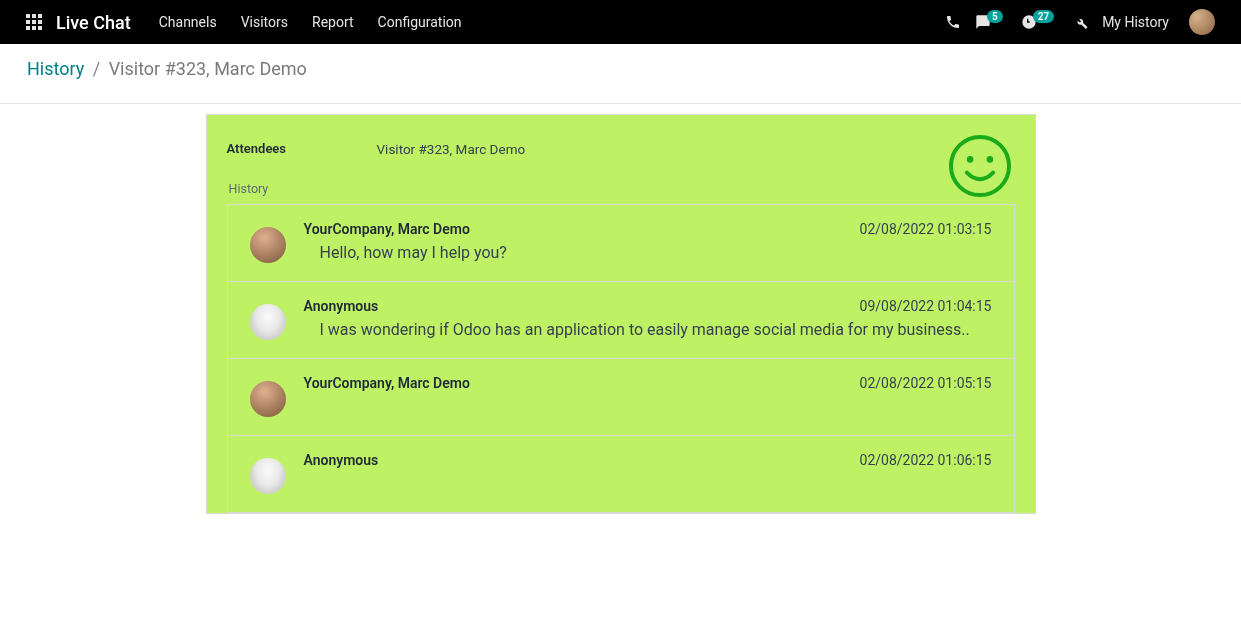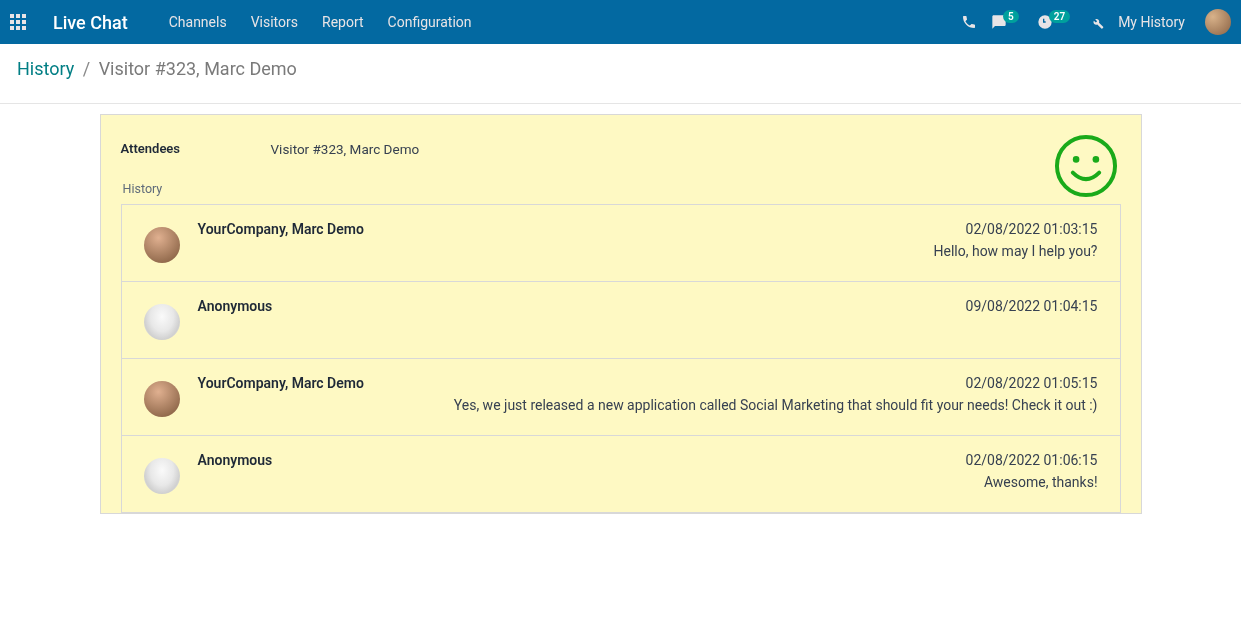--- a/index.html
+++ b/index.html
@@ -1,61 +1,61 @@
 <!DOCTYPE html>
 <html><head>
 <meta charset="utf-8">
 <style>
   * { box-sizing: border-box; margin: 0; padding: 0; }
   html, body { width: 1241px; height: 641px; font-family: -apple-system, BlinkMacSystemFont, "Segoe UI", Roboto, "Helvetica Neue", Arial, sans-serif; font-size: 14px; color: #374151; background:#fff; overflow:hidden;}
   
   
-  .navbar { background:#0369a1; height:44px; display:flex; align-items:center; padding:0 10px; color:#e8e4e6;gap:13px; }
+  .navbar { background:#000000; height:44px; display:flex; align-items:center; padding:0 26px; color:#e8e4e6; }
   .apps-icon { width:16px; height:16px; display:grid; grid-template-columns:repeat(3,4px); grid-template-rows:repeat(3,4px); gap:2px; cursor:pointer; margin-right:14px;}
   .apps-icon span{background:#e8e4e6;}
   .brand { font-size:18px; font-weight:500; color:#fff; margin-right:28px;}
   .nav-links { display:flex; gap:24px;text-align:center; }
   .nav-links a { color:#e8e4e6; text-decoration:none; font-size:14px; cursor:pointer;}
   .nav-right { margin-left:auto; display:flex; align-items:center; gap:14px;}
   .nav-right .icon-btn{ cursor:pointer; display:flex; align-items:center; position:relative; color:#e8e4e6;}
   .nav-right svg{ width:16px; height:16px; fill:#e8e4e6;}
   .badge { background:#00a09d; color:#fff; font-size:10px; border-radius:9px; padding:1px 5px; position:relative; top:-6px; left:-4px; font-weight:600;}
   .company { color:#e8e4e6; font-size:14px; cursor:pointer;}
   .avatar { width:26px; height:26px; border-radius:50%; background: radial-gradient(circle at 30% 30%, #d8b28a, #8a6244); cursor:pointer; margin-left:6px;}
 
   
-  .breadcrumb-bar { padding:14px 10px 10px 17px; }
+  .breadcrumb-bar { padding:14px 10px 10px 27px; }
   .breadcrumb { font-size:18px; }
   .breadcrumb .root { color:#017e84; cursor:pointer;}
   .breadcrumb .sep { color:#8a8a8a; margin:0 4px;}
   .breadcrumb .current { color:#7a7a7a;}
   .action-link{ text-align:center; margin-top:16px; font-size:14px; color:#374151;}
   .action-link .gear{ font-size:11px; margin-right:4px; color:#5f5f5f;}
   .action-link a{ cursor:pointer; font-weight:500;}
   .divider{ border-bottom:1px solid #e5e5e5; margin-top:14px;}
 
   
   .sheet-wrap{ padding:10px 0 0 0; display:flex; justify-content:center;}
-  .sheet{ width:1042px; background:#fef9c3; border:1px solid #d8d8d8; padding:26px 20px 0 20px; position:relative;}
+  .sheet{ width:830px; background:#bef264; border:1px solid #d8d8d8; padding:26px 20px 0 20px; position:relative;}
   .smiley{ position:absolute; right:22px; top:18px; width:66px; height:66px;}
   .field-row{ display:flex; margin-bottom:14px;}
   .field-label{ width:150px; font-weight:600; color:#1f2937; font-size:13px;}
   .field-val{ color:#374151; font-size:13.5px;}
   
   .history-label{ font-size:12.5px; color:#5f6b7a; margin:24px 0 8px 2px;}
   .history-box{ border:1px solid #d8d8d8; border-bottom:none;}
   .msg{ border-bottom:1px solid #d8d8d8; padding:16px 22px 18px 22px; display:flex; gap:18px;}
   .msg .av{ width:36px; height:36px; border-radius:50%; flex-shrink:0; margin-top:6px;}
   .av.marc{ background:radial-gradient(circle at 40% 30%, #e0b090, #7a5538);}  
   .av.anon{ background:radial-gradient(ellipse at 50% 35%, #fafafa 0%, #e8e8e8 45%, #d0d0d0 70%, #eee 100%);}  
-  .msg-body{ flex:1;text-align:right; }
+  .msg-body{ flex:1; }
   .msg-head{ display:flex; justify-content:space-between;}
   .msg-author{ font-weight:600; color:#1f2937; font-size:14px;}
   .msg-date{ color:#374151; font-size:14px; white-space:nowrap;}
-  .msg-text{ color:#374151; margin-top:6px; font-size:14px;}
+  .msg-text{ color:#374151; margin-top:6px; font-size:16px;margin-left:16px;}
 </style>
 </head>
 <body>
 
 <div class="navbar">
   <div class="apps-icon">
     <span></span>
       <span></span>
       <span></span>
       <span></span>
@@ -135,37 +135,36 @@
       <div class="msg-text">Hello, how may I help you?</div>
     </div>
         </div>
         <div class="msg">
     <div class="av anon"></div>
     <div class="msg-body">
       <div class="msg-head">
         <div class="msg-author">Anonymous</div>
         <div class="msg-date">09/08/2022 01:04:15</div>
       </div>
+      <div class="msg-text">I was wondering if Odoo has an application to easily manage social media for my business..</div>
     </div>
         </div>
         <div class="msg">
     <div class="av marc"></div>
     <div class="msg-body">
       <div class="msg-head">
         <div class="msg-author">YourCompany, Marc Demo</div>
         <div class="msg-date">02/08/2022 01:05:15</div>
       </div>
-      <div class="msg-text">Yes, we just released a new application called Social Marketing that should fit your needs! Check it out :)</div>
     </div>
         </div>
         <div class="msg">
     <div class="av anon"></div>
     <div class="msg-body">
       <div class="msg-head">
         <div class="msg-author">Anonymous</div>
         <div class="msg-date">02/08/2022 01:06:15</div>
       </div>
-      <div class="msg-text">Awesome, thanks!</div>
     </div>
         </div>
       </div>
   </div>
 </div>
 
 </body></html>

